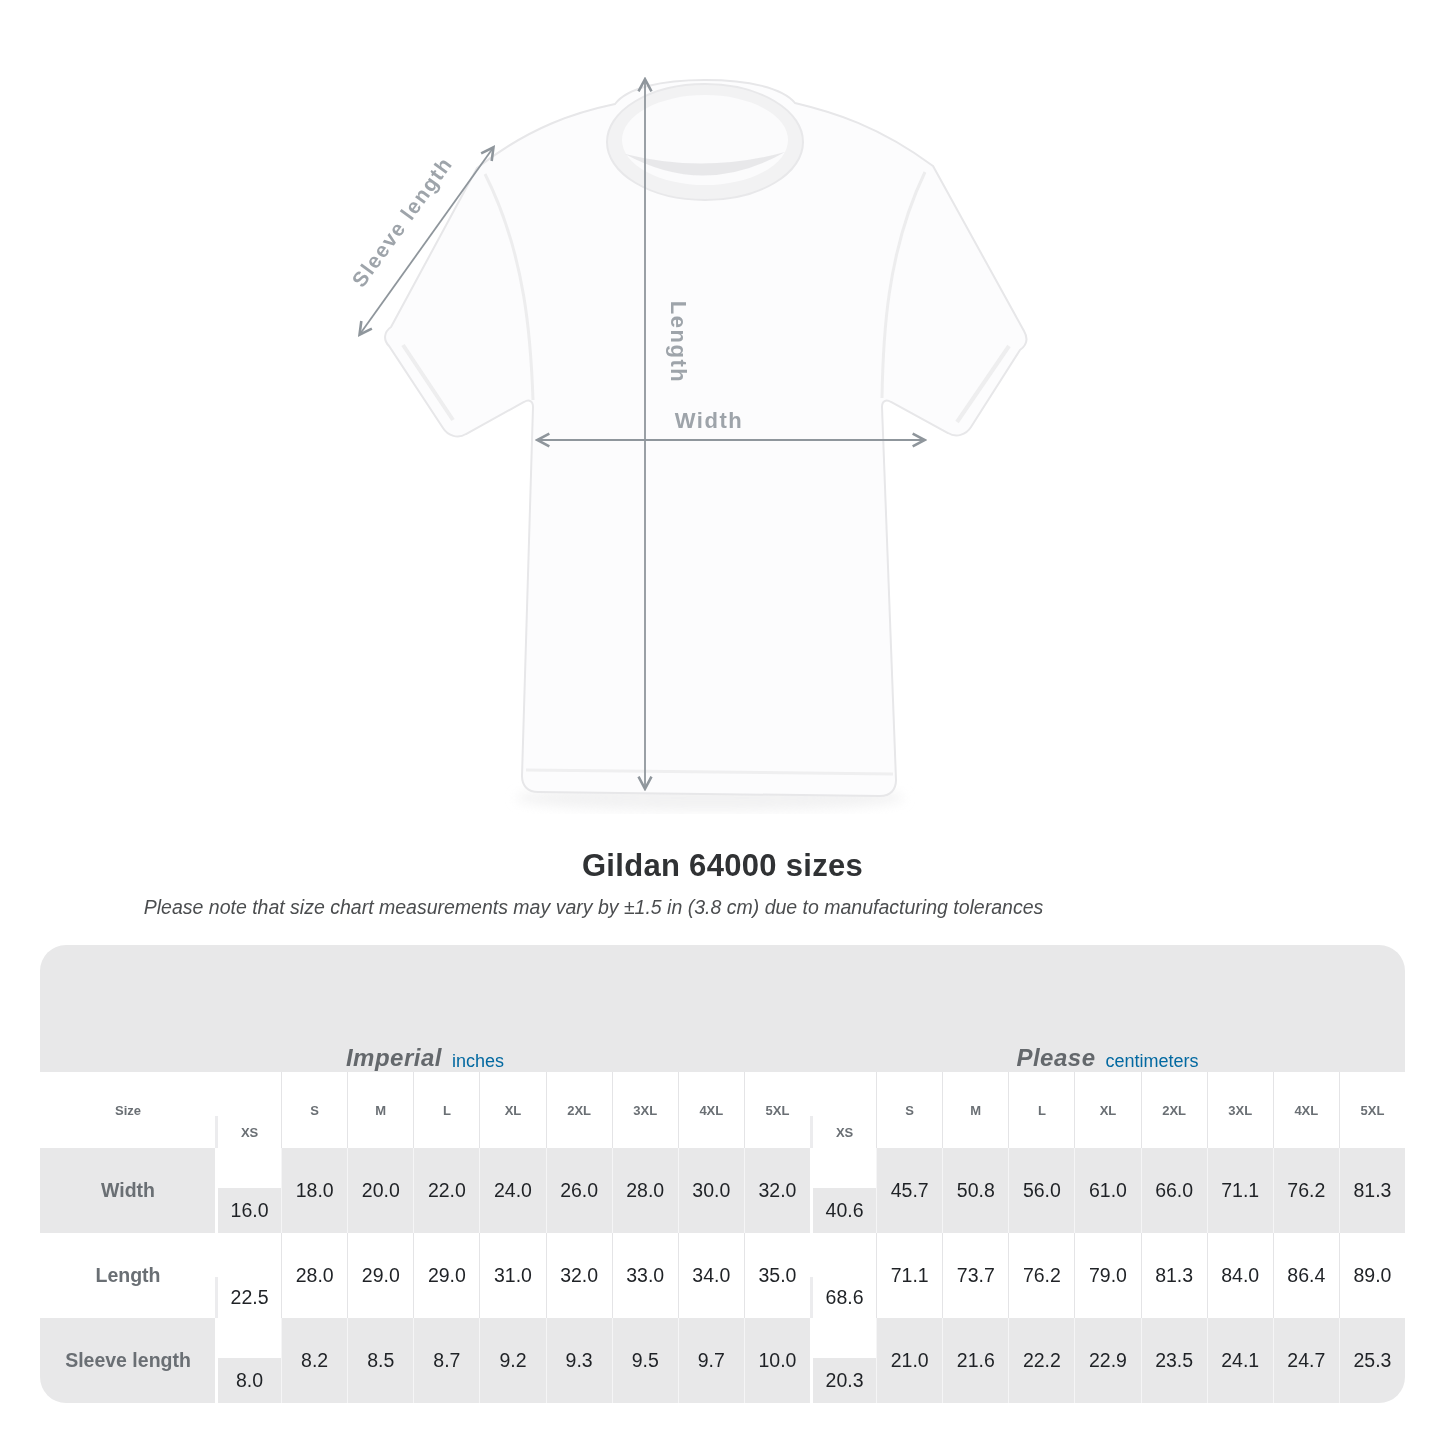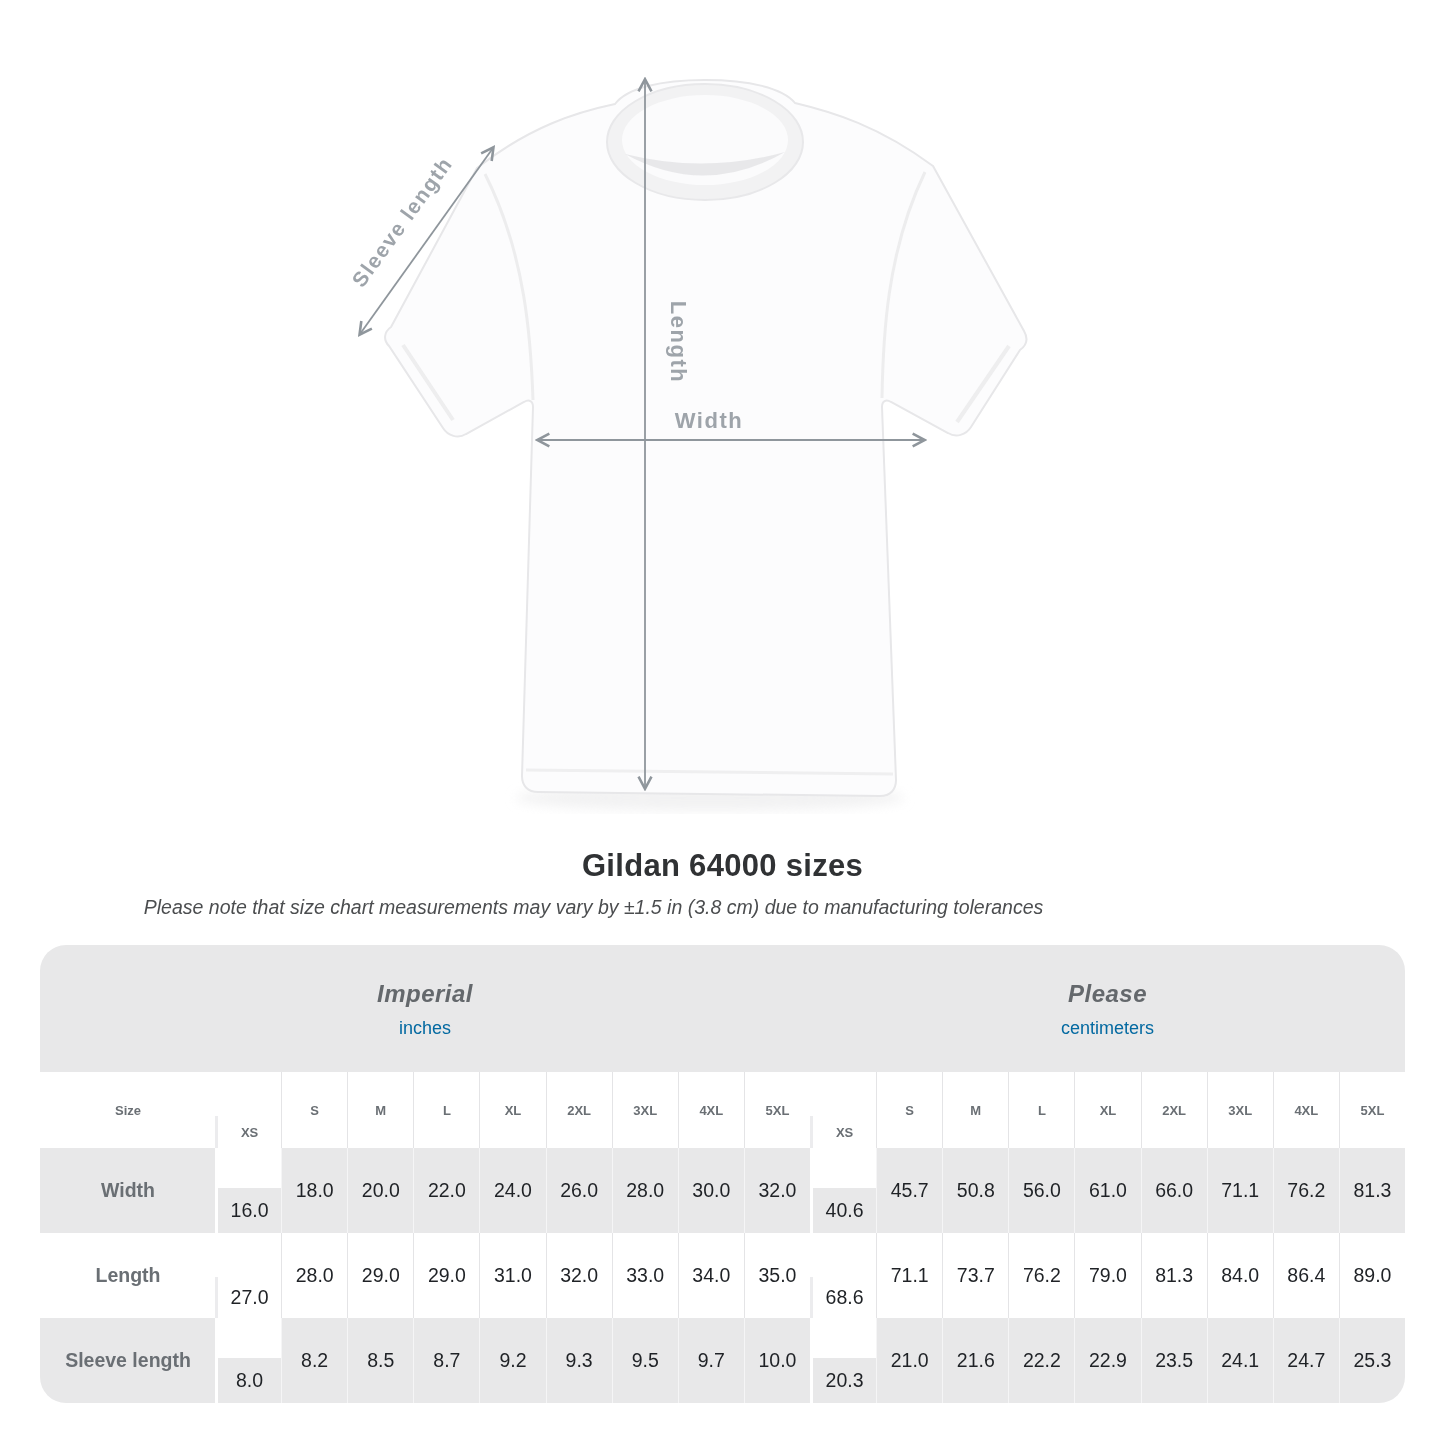--- a/index.html
+++ b/index.html
@@ -15,21 +15,21 @@
          font-size:31px;font-weight:bold;color:#303234;letter-spacing:.3px;}
   .subtitle{position:absolute;left:0;top:896px;width:1187px;text-align:center;
          font-style:italic;font-size:19.5px;color:#4b4d4f;}
 
   
   .table{position:absolute;left:40px;top:945px;width:1365px;height:458px;
          border-radius:26px;overflow:hidden;background:#fff;}
   #grid{display:grid;width:100%;height:100%;
         grid-template-columns:175px repeat(18,1fr);
         grid-template-rows:127px 76px 85px 85px 85px;}
-  .band{background:#e8e8e9;display:flex;flex-direction:column;align-items:center;
+  .band{background:#e8e8e9;display:flex;align-items:flex-end;
         justify-content:center;gap:10px;padding-top:2px;}
   .band-imp{grid-column:1/11;grid-row:1;}
   .band-met{grid-column:11/20;grid-row:1;}
   .band-title{font-style:italic;font-weight:bold;font-size:24px;color:#64686c;letter-spacing:.5px;}
   .band-sub{font-size:18px;color:#0369a1;}
 
   .c{display:flex;align-items:center;justify-content:center;border-left:1px solid transparent;}
   .c.w{background:#ffffff;}
   .c.g{background:#e8e8e9;}
   .c.w.sep{border-left-color:#e4e4e6;}
@@ -150,21 +150,21 @@
         <div class="c g val sep-big">40.6</div>
         <div class="c g val sep">45.7</div>
         <div class="c g val sep">50.8</div>
         <div class="c g val sep">56.0</div>
         <div class="c g val sep">61.0</div>
         <div class="c g val sep">66.0</div>
         <div class="c g val sep">71.1</div>
         <div class="c g val sep">76.2</div>
         <div class="c g val sep">81.3</div>
         <div class="c w lab">Length</div>
-        <div class="c w val sep-big">27.0</div>
+        <div class="c w val sep-big">22.5</div>
         <div class="c w val sep">28.0</div>
         <div class="c w val sep">29.0</div>
         <div class="c w val sep">29.0</div>
         <div class="c w val sep">31.0</div>
         <div class="c w val sep">32.0</div>
         <div class="c w val sep">33.0</div>
         <div class="c w val sep">34.0</div>
         <div class="c w val sep">35.0</div>
         <div class="c w val sep-big">68.6</div>
         <div class="c w val sep">71.1</div>

